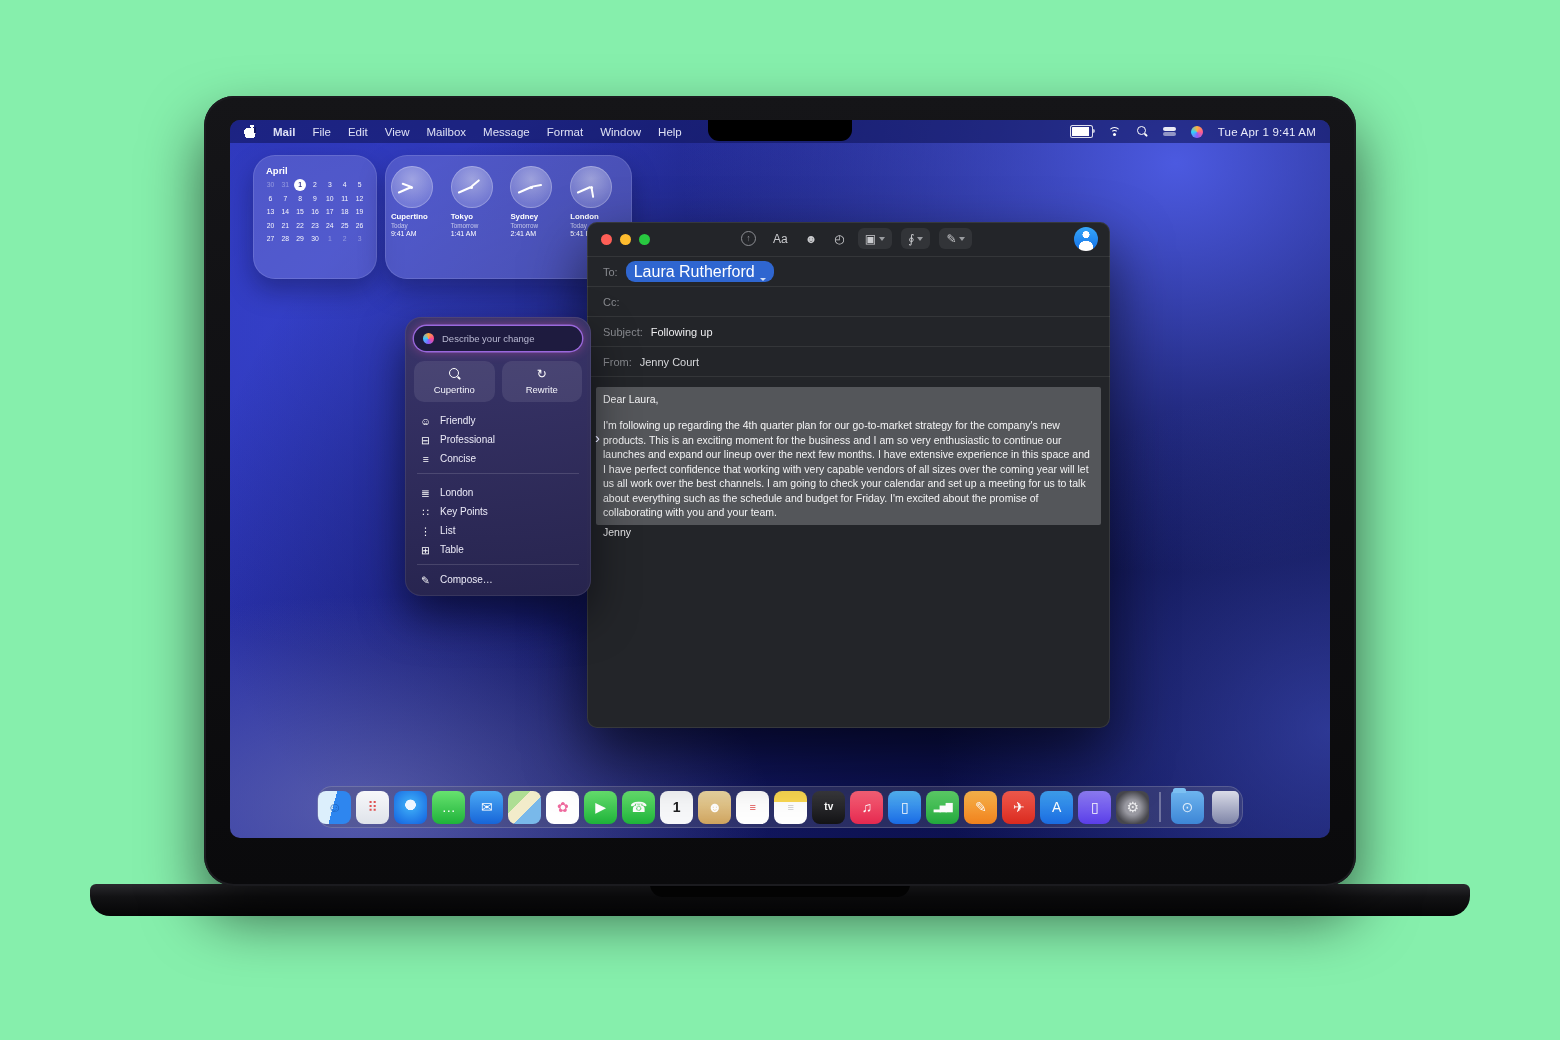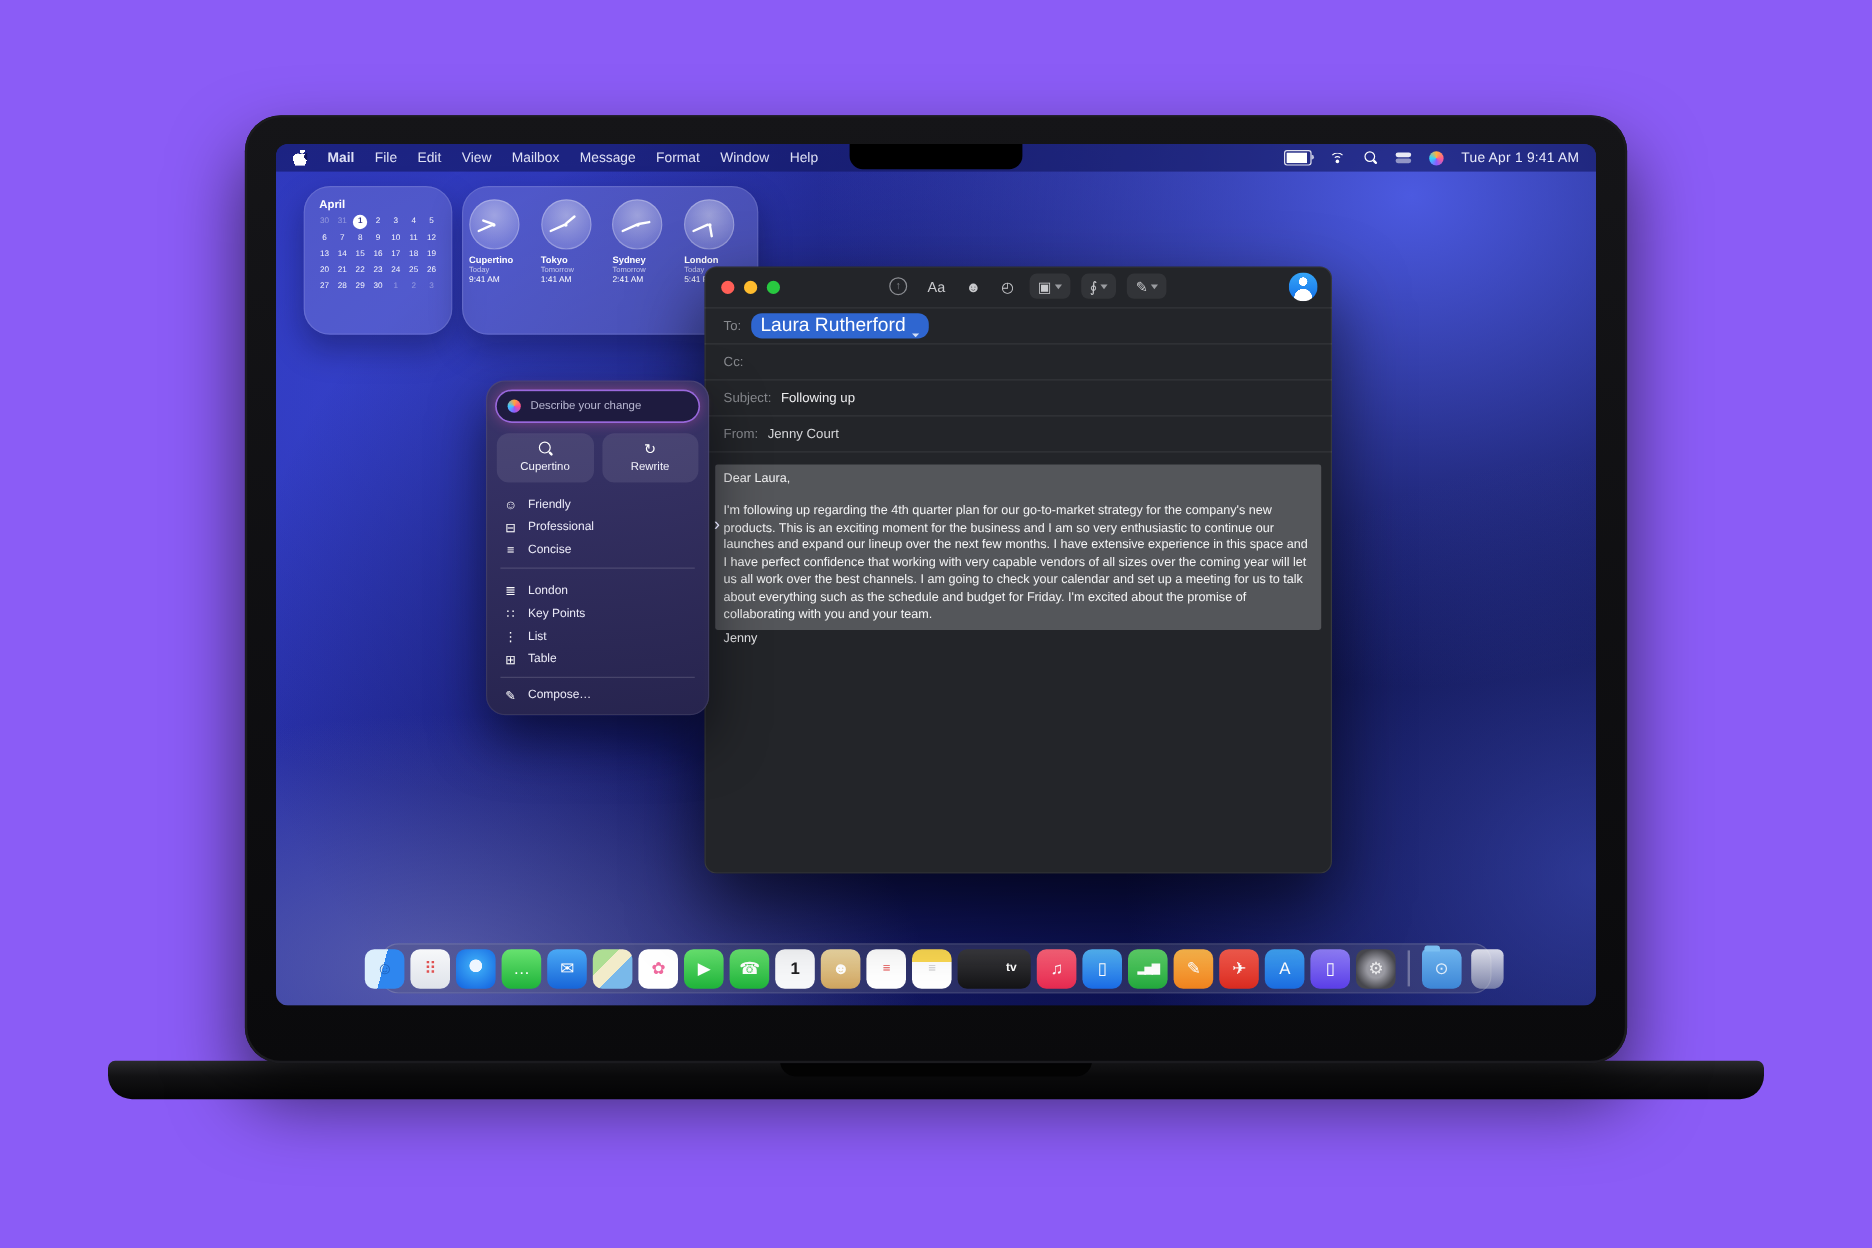--- a/index.html
+++ b/index.html
@@ -1,16 +1,16 @@
 <!DOCTYPE html>
 <html><head>
 <meta charset="utf-8">
 <style>
   html,body{margin:0;padding:0;background:#000;}
-  .stage{position:relative;width:1560px;height:1040px;background:#8b5cf6;overflow:hidden;
+  .stage{position:relative;width:1560px;height:1040px;background:#86efac;overflow:hidden;
          font-family:"Liberation Sans",sans-serif;-webkit-font-smoothing:antialiased;}
 
   
   .laptop-frame{position:absolute;left:204px;top:96px;width:1152px;height:790px;
     background:linear-gradient(180deg,#151518,#0a0a0c);border-radius:30px;
     box-shadow:inset 0 0 0 2px #1b1b1f, 0 30px 60px rgba(0,0,0,.6);}
   .laptop-base{position:absolute;left:90px;top:884px;width:1380px;height:32px;
     background:linear-gradient(180deg,#2a2a2e 0%,#121214 40%,#050506 100%);
     border-radius:6px 6px 20px 20px;}
   .base-scoop{position:absolute;left:650px;top:884px;width:260px;height:13px;
@@ -474,21 +474,21 @@
           </span>
           <span class="dock-icon" style="background: linear-gradient(rgb(238, 217, 164), rgb(207, 164, 95));">
             <i style="color: rgb(255, 255, 255);">☻</i>
           </span>
           <span class="dock-icon bigdots" style="background: rgb(255, 255, 255);">
             <i style="color: rgb(226, 75, 75);">≡</i>
           </span>
           <span class="dock-icon bigdots" style="background: linear-gradient(rgb(251, 216, 81) 32%, rgb(255, 255, 255) 32%);">
             <i style="color: rgb(201, 201, 204);">≡</i>
           </span>
-          <span class="dock-icon tvtext" style="background: linear-gradient(rgb(57, 57, 61), rgb(20, 20, 22)); padding-left: 28px;">
+          <span class="dock-icon tvtext" style="background: linear-gradient(rgb(57, 57, 61), rgb(20, 20, 22));">
             <i style="color: rgb(255, 255, 255);">tv</i>
           </span>
           <span class="dock-icon" style="background: linear-gradient(rgb(253, 99, 121), rgb(229, 42, 80));">
             <i style="color: rgb(255, 255, 255);">♫</i>
           </span>
           <span class="dock-icon" style="background: linear-gradient(rgb(84, 182, 247), rgb(26, 107, 229));">
             <i style="color: rgb(255, 255, 255);">▯</i>
           </span>
           <span class="dock-icon bars" style="background: linear-gradient(rgb(95, 211, 106), rgb(35, 168, 61));">
             <i style="color: rgb(255, 255, 255);">▂▅▇</i>

